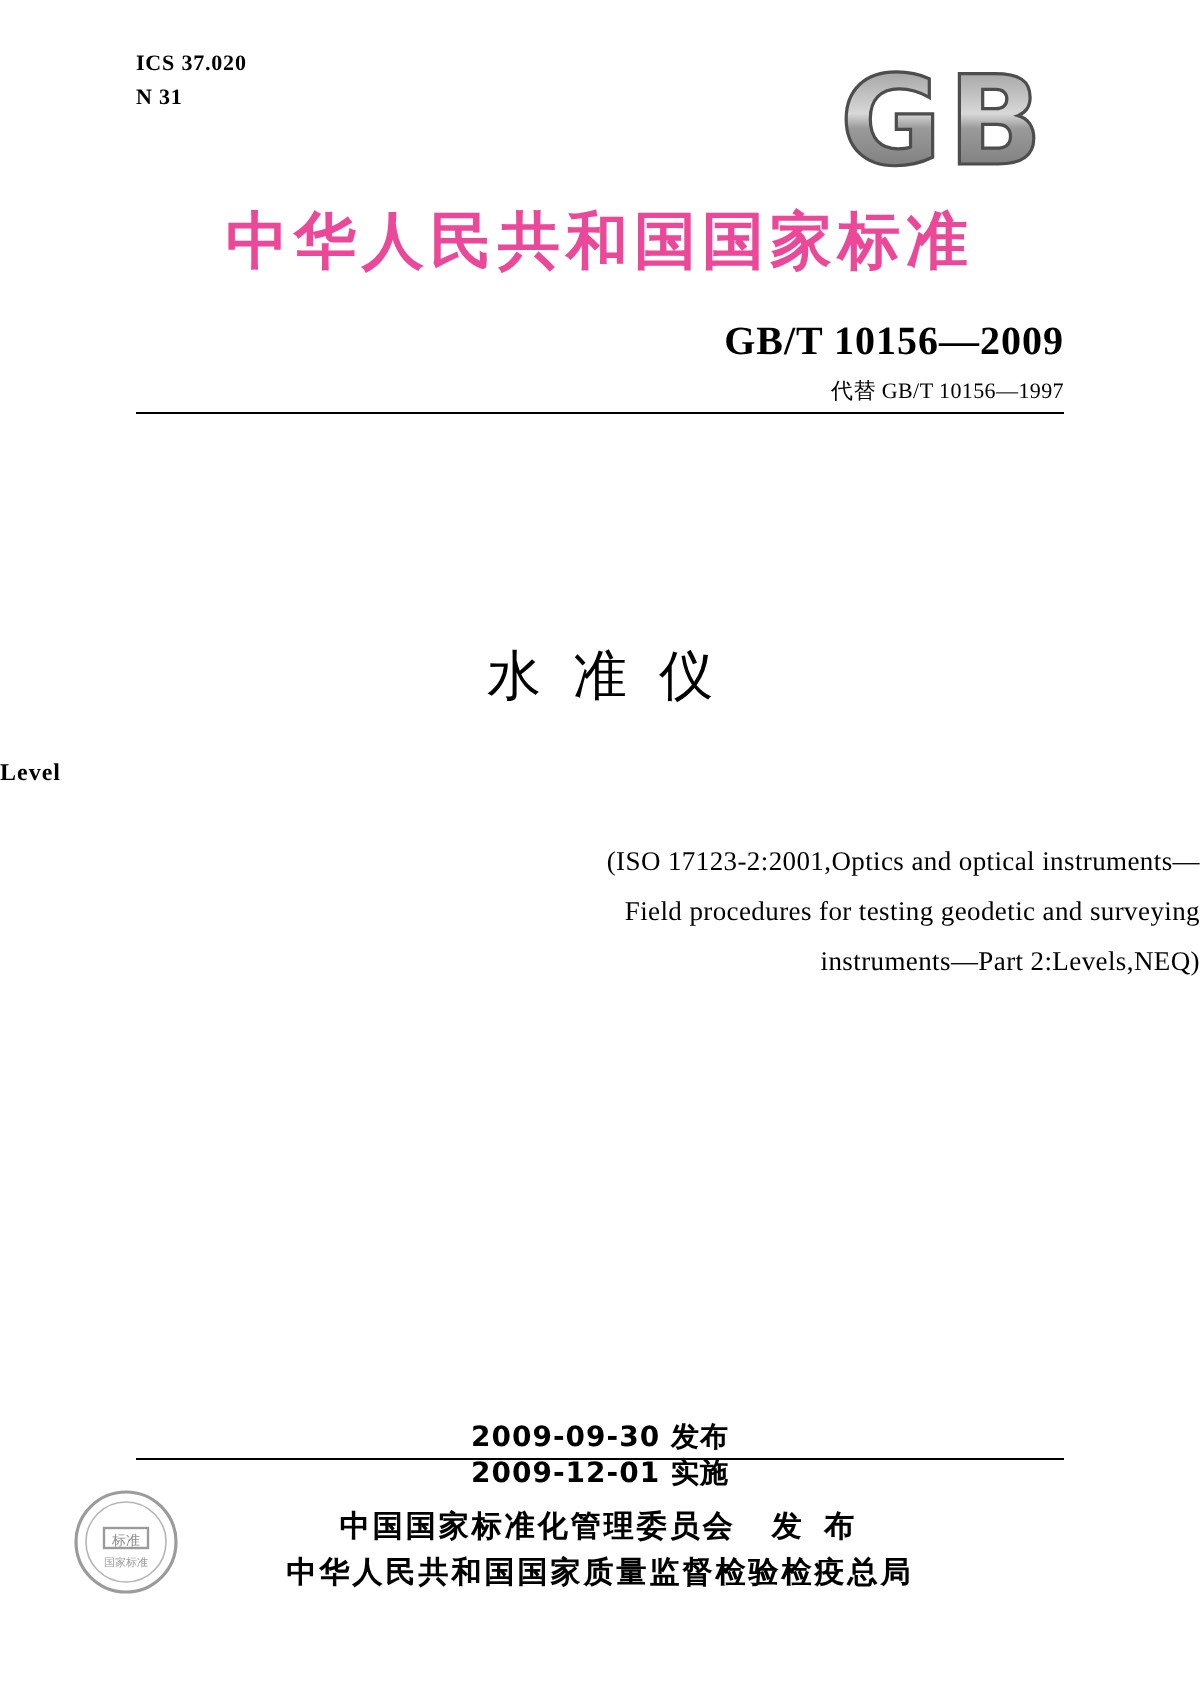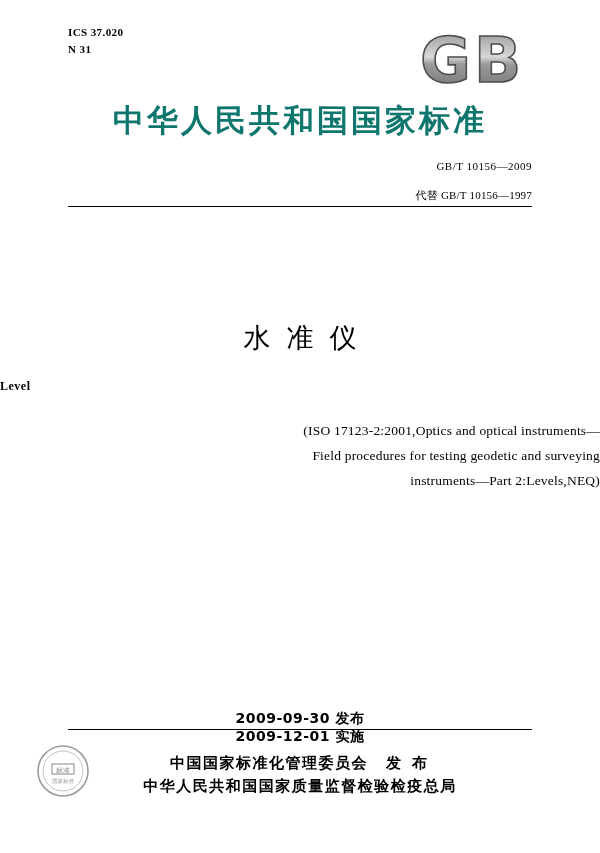--- a/index.html
+++ b/index.html
@@ -47,47 +47,47 @@
   .main-title {
     position: absolute;
     left: 0;
     top: 100px;
     width: 600px;
     text-align: center;
     font-family: "DejaVu Sans", sans-serif;
     font-weight: bold;
     font-size: 31px;
     letter-spacing: 3px;
-    color: #0f766e;
+    color: #ec4899;
   }
 
   .rule {
     position: absolute;
     left: 68px;
     width: 464px;
     border-top: 1px solid #000;
   }
   .rule-top { top: 206px; }
   .rule-bottom { top: 729px; }
 
   .std-no {
     position: absolute;
     right: 68px;
     top: 160px;
     text-align: right;
     font-family: "Liberation Serif", serif;
   }
   .std-no .code {
-    font-size: 11px;
-    font-weight: normal;
+    font-size: 20px;
+    font-weight: bold;
     letter-spacing: 0.5px;
   }
   .std-no .replaces {
     font-size: 11px;
-    margin-top: 16px;
+    margin-top: 5px;
     letter-spacing: 0.2px;
   }
 
   .doc-title {
     position: absolute;
     left: 0;
     top: 320px;
     width: 600px;
     text-align: center;
     font-family: "DejaVu Sans", sans-serif;

